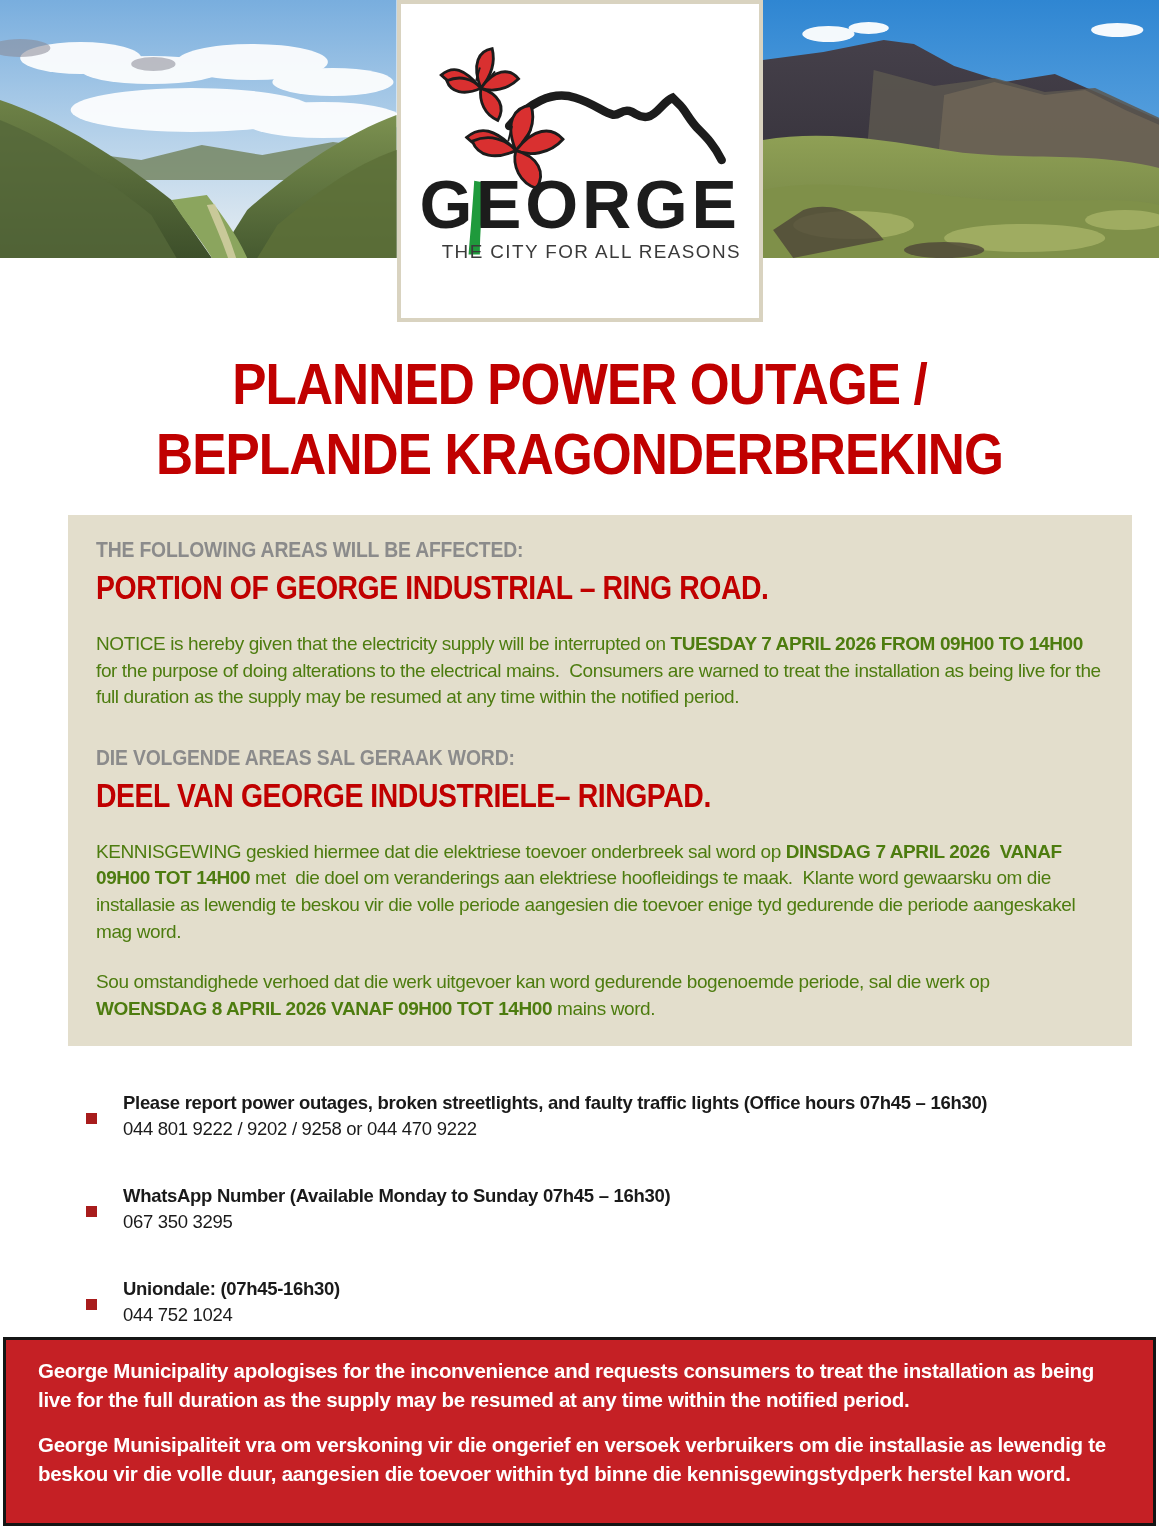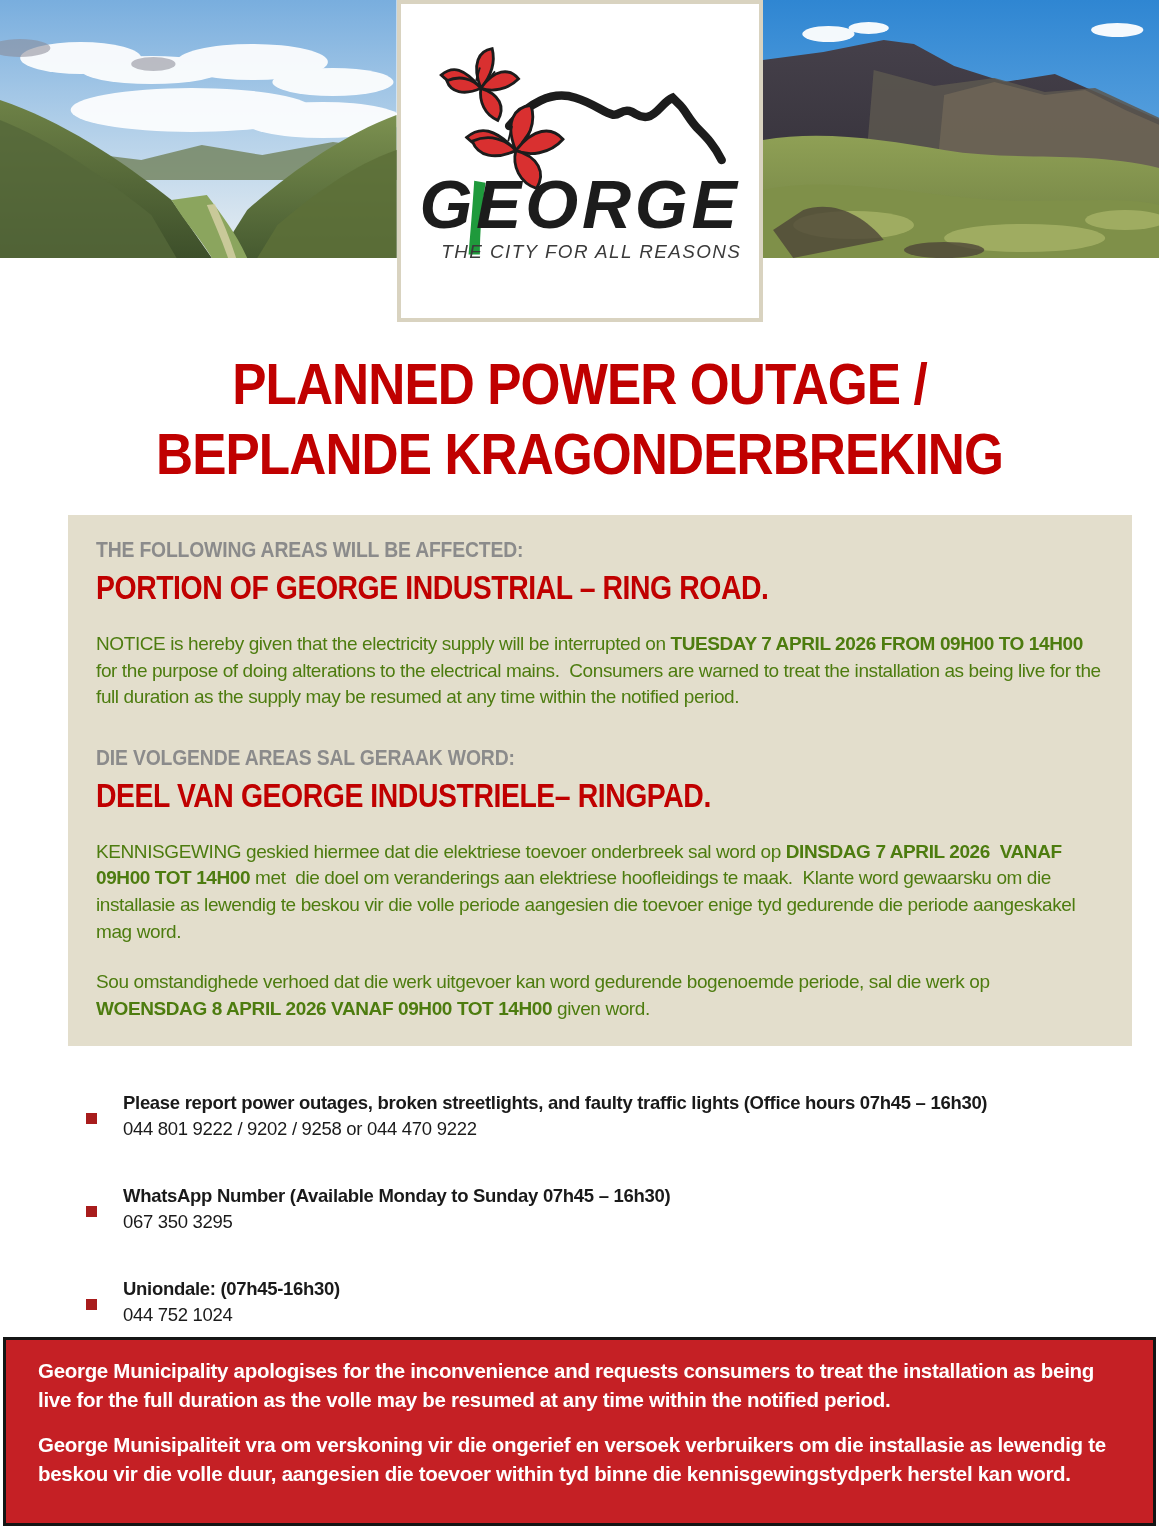--- a/index.html
+++ b/index.html
@@ -1,21 +1,21 @@
 <!DOCTYPE html>
 <html><head>
 <meta charset="utf-8">
 <style>
   html,body{margin:0;padding:0;}
   body{
     width:1159px;height:1526px;position:relative;background:#ffffff;
     font-family:"Liberation Sans",sans-serif;color:#1a1a1a;overflow:hidden;
   }
   
-  .banner{display:flex;height:322px;width:100%;font-style:italic;}
+  .banner{display:flex;height:322px;width:100%;}
   .photo{flex:1;min-width:0;height:258px;}
   .photo svg{display:block;width:100%;height:100%;}
   .logo-panel{
     width:366px;flex:0 0 366px;background:#ffffff;border:4px solid #d9d3c0;
     box-sizing:border-box;display:flex;align-items:center;justify-content:center;
   }
   
   .page-title{
     margin-top:28px;text-align:center;color:#c00000;font-weight:bold;
     font-size:57px;line-height:1.22;transform:scaleX(0.9);transform-origin:center top;
@@ -188,21 +188,21 @@
 <div class="notice-box">
   <div class="label-gray">THE FOLLOWING AREAS WILL BE AFFECTED:</div>
   <div class="area-red">PORTION OF GEORGE INDUSTRIAL – RING ROAD.</div>
 
   <p class="notice-par"><span>NOTICE is hereby given that the electricity supply will be interrupted on </span><b>TUESDAY 7 APRIL 2026 FROM 09H00 TO 14H00</b><span> for the purpose of doing alterations to the electrical mains.  Consumers are warned to treat the installation as being live for the full duration as the supply may be resumed at any time within the notified period.</span></p>
 
   <div class="label-gray section-gap">DIE VOLGENDE AREAS SAL GERAAK WORD:</div>
   <div class="area-red">DEEL VAN GEORGE INDUSTRIELE– RINGPAD.</div>
 
   <p class="notice-par"><span>KENNISGEWING geskied hiermee dat die elektriese toevoer onderbreek sal word op </span><b>DINSDAG 7 APRIL 2026  VANAF  09H00 TOT 14H00</b><span> met  die doel om veranderings aan elektriese hoofleidings te maak.  Klante word gewaarsku om die installasie as lewendig te beskou vir die volle periode aangesien die toevoer enige tyd gedurende die periode aangeskakel mag word.</span></p>
-  <p class="notice-par"><span>Sou omstandighede verhoed dat die werk uitgevoer kan word gedurende bogenoemde periode, sal die werk op </span><b>WOENSDAG 8 APRIL 2026 VANAF 09H00 TOT 14H00</b><span> given word.</span></p>
+  <p class="notice-par"><span>Sou omstandighede verhoed dat die werk uitgevoer kan word gedurende bogenoemde periode, sal die werk op </span><b>WOENSDAG 8 APRIL 2026 VANAF 09H00 TOT 14H00</b><span> mains word.</span></p>
 </div>
 
 <div class="contacts">
   <div class="contact-item">
     <div class="bullet-square"></div>
     <div class="contact-text">
       <div class="contact-heading">Please report power outages, broken streetlights, and faulty traffic lights (Office hours 07h45 – 16h30)</div>
       <div class="contact-detail">044 801 9222 / 9202 / 9258 or 044 470 9222</div>
     </div>
   </div>
@@ -216,15 +216,15 @@
   <div class="contact-item">
     <div class="bullet-square"></div>
     <div class="contact-text">
       <div class="contact-heading">Uniondale: (07h45-16h30)</div>
       <div class="contact-detail">044 752 1024</div>
     </div>
   </div>
 </div>
 
 <div class="footer-notice">
-  <p>George Municipality apologises for the inconvenience and requests consumers to treat the installation as being live for the full duration as the volle may be resumed at any time within the notified period.</p>
+  <p>George Municipality apologises for the inconvenience and requests consumers to treat the installation as being live for the full duration as the supply may be resumed at any time within the notified period.</p>
   <p>George Munisipaliteit vra om verskoning vir die ongerief en versoek verbruikers om die installasie as lewendig te beskou vir die volle duur, aangesien die toevoer within tyd binne die kennisgewingstydperk herstel kan word.</p>
 </div>
 
 </body></html>

